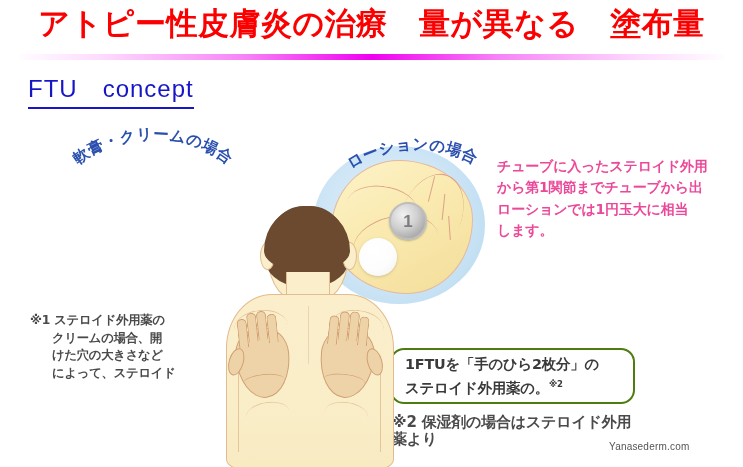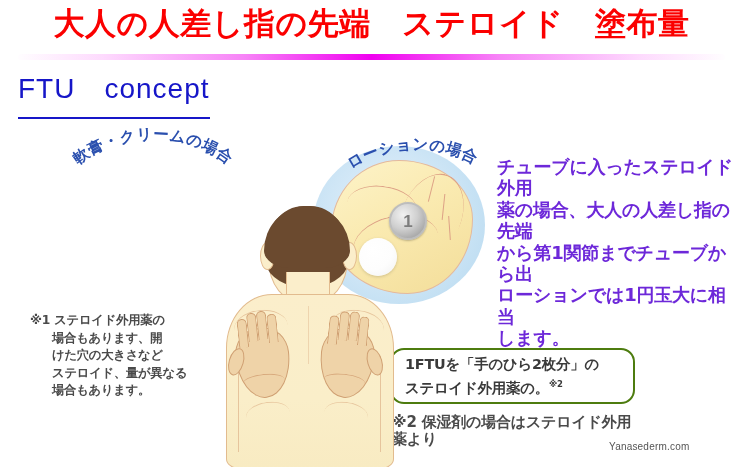--- a/index.html
+++ b/index.html
@@ -40,29 +40,29 @@
        rgba(255,160,255,0.02) 0%,
        rgba(250,150,250,0.35) 12%,
        rgba(244,90,244,0.75) 32%,
        #f000f0 50%,
        rgba(244,90,244,0.75) 68%,
        rgba(250,150,250,0.35) 88%,
        rgba(255,160,255,0.02) 100%);
   }
   .section-heading {
     position: absolute;
-    left: 18px;
+    left: 28px;
     top: 72px;
     color: #1616c8;
-    font-size: 28px;
+    font-size: 24px;
     font-weight: normal;
     letter-spacing: 1px;
     line-height: 34px;
     border-bottom: 2px solid #1616c8;
-    padding-bottom: 11px;
+    padding-bottom: 1px;
     display: inline-block;
     white-space: pre;
   }
 
   
   .illustration {
     position: absolute;
     left: 0;
     top: 118px;
     width: 743px;
@@ -369,24 +369,24 @@
   
   .text-jp {
     font-family: "DejaVu Sans", "Liberation Sans", sans-serif;
     color: #2e2e2e;
   }
   .desc-right {
     position: absolute;
     left: 497px;
     top: 156px;
     width: 238px;
-    font-size: 18px;
+    font-size: 14px;
     line-height: 21.4px;
     font-weight: bold;
-    color: #6d28d9;
+    color: #ec4899;
     letter-spacing: -0.2px;
   }
   .footnote-1 {
     position: absolute;
     left: 30px;
     top: 312px;
     width: 210px;
     font-size: 12.3px;
     line-height: 17.6px;
     font-weight: bold;
@@ -437,21 +437,21 @@
     top: 441px;
     font-size: 10px;
     color: #555555;
     font-family: "Liberation Sans", "DejaVu Sans", sans-serif;
     letter-spacing: 0.2px;
   }
 </style>
 </head>
 <body>
 
-<div class="page-title">大人の人差し指の先端　ステロイド　塗布量</div>
+<div class="page-title">アトピー性皮膚炎の治療　量が異なる　塗布量</div>
 <div class="divider-bar"></div>
 <div class="section-heading">FTU　concept</div>
 
 <div class="illustration">
 
 
   <div class="arc-caption arc-ointment">
     <svg width="230" height="90" viewBox="0 0 230 90">
       <defs>
           <path id="arcA" d="M 12,84 A 104,82 0 0 1 218,84"></path>
@@ -518,35 +518,33 @@
       <div class="hand-base-line"></div>
     </div>
 
     <div class="scapula-curve sc-l"></div>
     <div class="scapula-curve sc-r"></div>
   </div>
 </div>
 
 <div class="desc-right text-jp">
   <div>チューブに入ったステロイド外用</div>
-  <div>薬の場合、大人の人差し指の先端</div>
   <div>から第1関節までチューブから出</div>
   <div>ローションでは1円玉大に相当</div>
   <div>します。</div>
 </div>
 
 <div class="footnote-1 text-jp">
   <div>
     <span>※1</span>
     <span>ステロイド外用薬の</span>
   </div>
-  <span class="fn-indent">場合もあります、開</span>
+  <span class="fn-indent">クリームの場合、開</span>
   <span class="fn-indent">けた穴の大きさなど</span>
-  <span class="fn-indent">ステロイド、量が異なる</span>
-  <span class="fn-indent">場合もあります。</span>
+  <span class="fn-indent">によって、ステロイド</span>
 </div>
 
 <div class="callout-box">
   <div class="callout-text text-jp">
     <div>1FTUを「手のひら2枚分」の</div>
     <div>
       <span>ステロイド外用薬の。</span><sup>※2</sup>
     </div>
   </div>
 </div>

